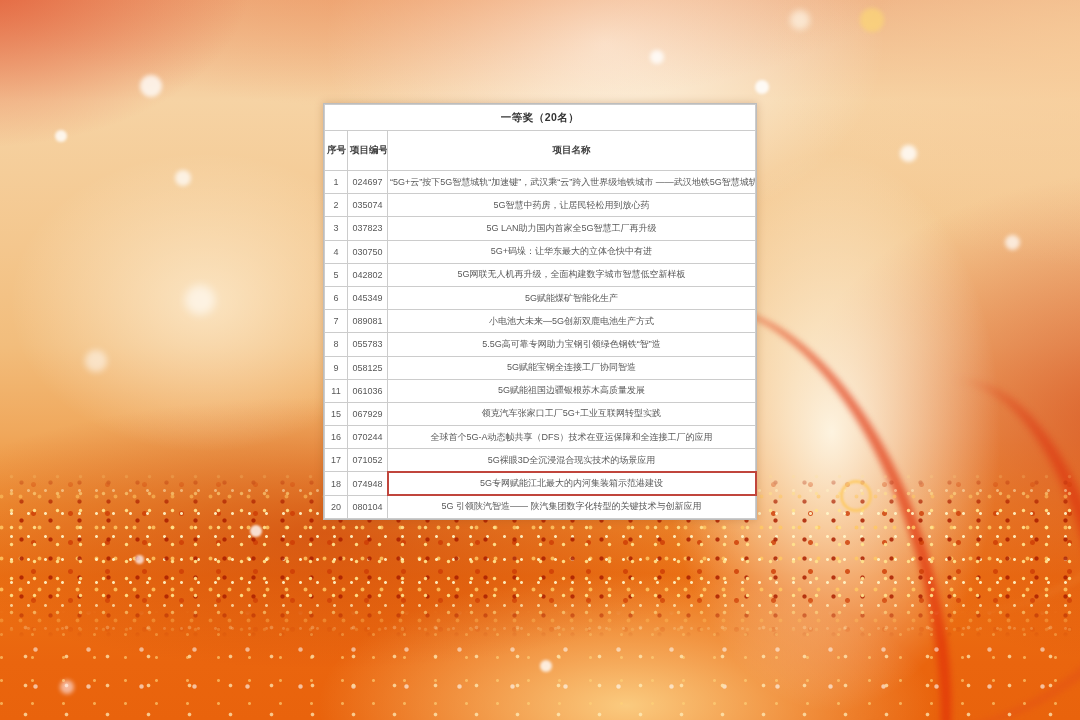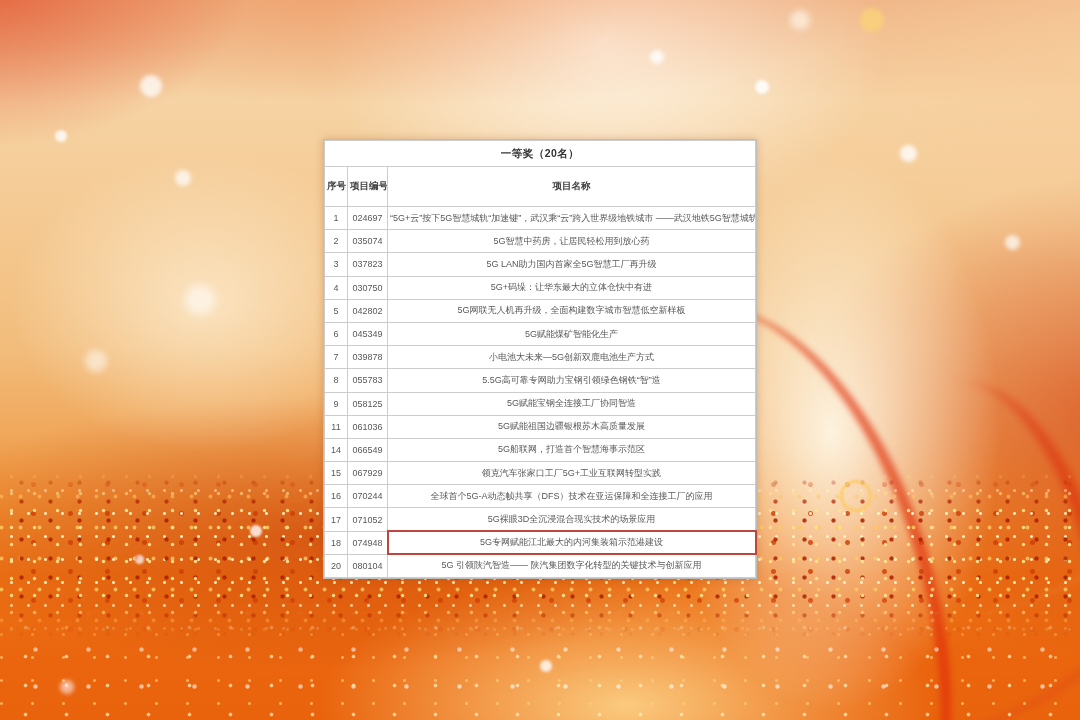--- a/index.html
+++ b/index.html
@@ -61,21 +61,20 @@
     background-position:5px 3px,17px 13px,9px 21px;
     -webkit-mask-image:linear-gradient(180deg,transparent 0,#000 40%);
     mask-image:linear-gradient(180deg,transparent 0,#000 40%);
   }
   .bokeh{position:absolute;border-radius:50%;pointer-events:none;}
   
   .panel{
     position:absolute;left:323px;top:103px;width:434px;
     background:#ffffff;border:1px solid #bdbdbd;box-sizing:border-box;
     box-shadow:0 0 8px rgba(130,60,15,0.25);
-    margin-top:36px;
   }
   table.tbl{width:100%;border-collapse:collapse;table-layout:fixed;}
   table.tbl col.c-idx{width:23px;}
   table.tbl col.c-code{width:40px;}
   table.tbl th,table.tbl td{
     border:1px solid #cccccc;padding:0 2px;text-align:center;vertical-align:middle;
     overflow:hidden;white-space:nowrap;box-sizing:border-box;
   }
   tr.title-row th{height:26px;font-size:10.5px;font-weight:bold;color:#333333;letter-spacing:.5px;}
   tr.head-row th{height:40px;font-size:9.5px;font-weight:bold;color:#404040;}
@@ -157,42 +156,37 @@
             <td>042802</td>
             <td>5G网联无人机再升级，全面构建数字城市智慧低空新样板</td>
           </tr>
           <tr>
             <td>6</td>
             <td>045349</td>
             <td>5G赋能煤矿智能化生产</td>
           </tr>
           <tr>
             <td>7</td>
-            <td>039878</td>
+            <td>089081</td>
             <td>小电池大未来—5G创新双鹿电池生产方式</td>
           </tr>
           <tr>
             <td>8</td>
             <td>055783</td>
             <td>5.5G高可靠专网助力宝钢引领绿色钢铁“智”造</td>
           </tr>
           <tr>
             <td>9</td>
             <td>058125</td>
             <td>5G赋能宝钢全连接工厂协同智造</td>
           </tr>
           <tr>
             <td>11</td>
             <td>061036</td>
             <td>5G赋能祖国边疆银根苏木高质量发展</td>
-          </tr>
-          <tr>
-            <td>14</td>
-            <td>066549</td>
-            <td>5G船联网，打造首个智慧海事示范区</td>
           </tr>
           <tr>
             <td>15</td>
             <td>067929</td>
             <td>领克汽车张家口工厂5G+工业互联网转型实践</td>
           </tr>
           <tr>
             <td>16</td>
             <td>070244</td>
             <td>全球首个5G-A动态帧共享（DFS）技术在亚运保障和全连接工厂的应用</td>

